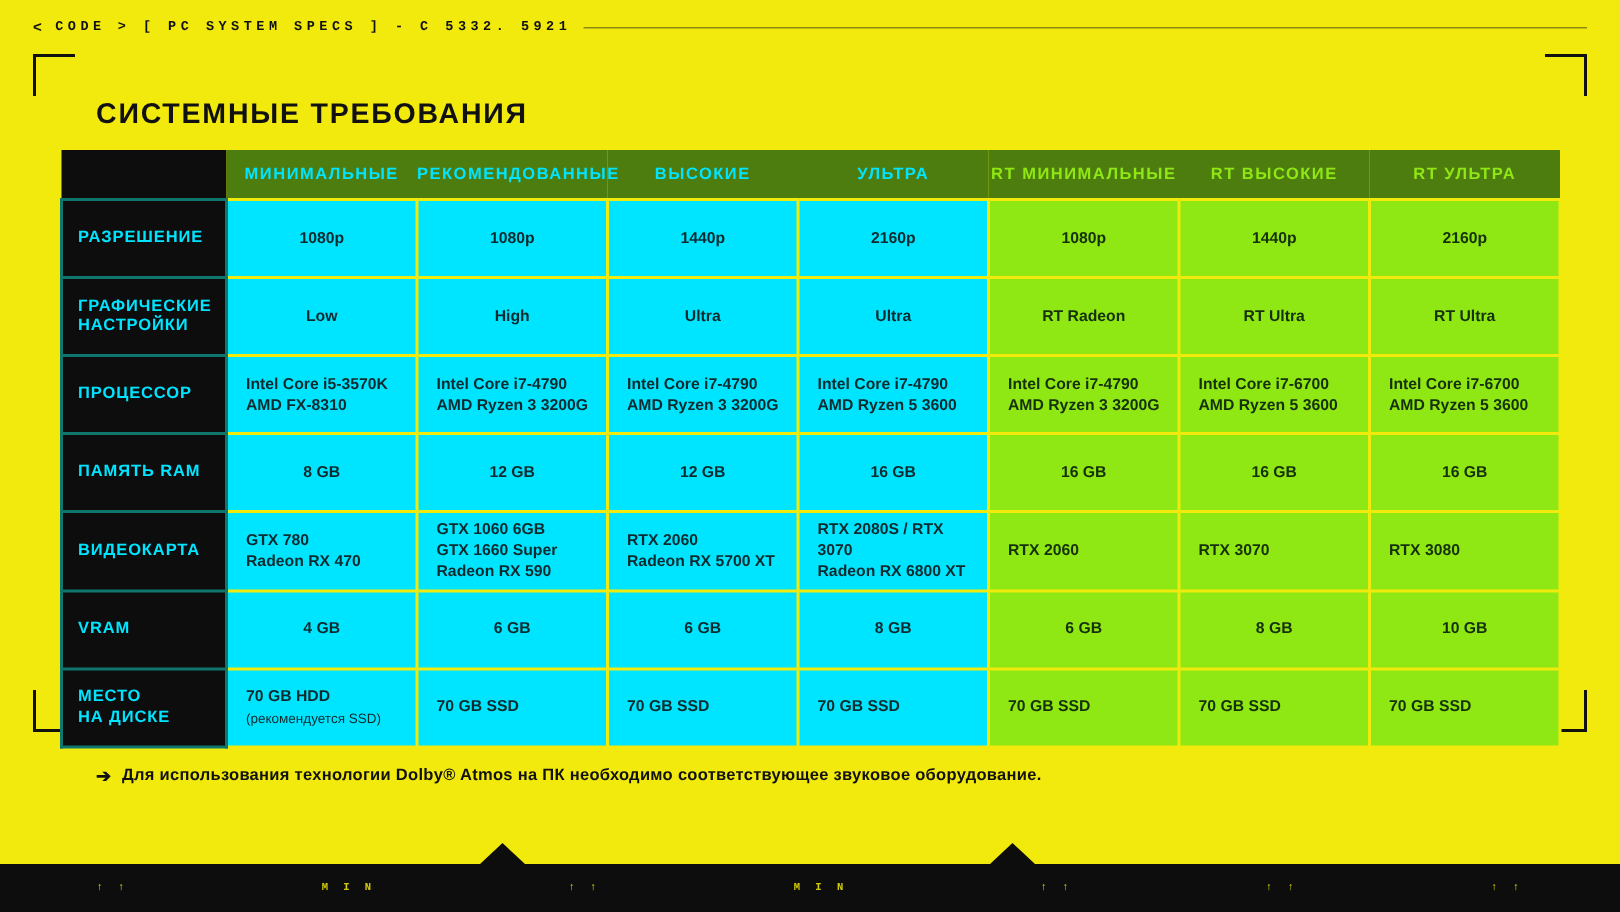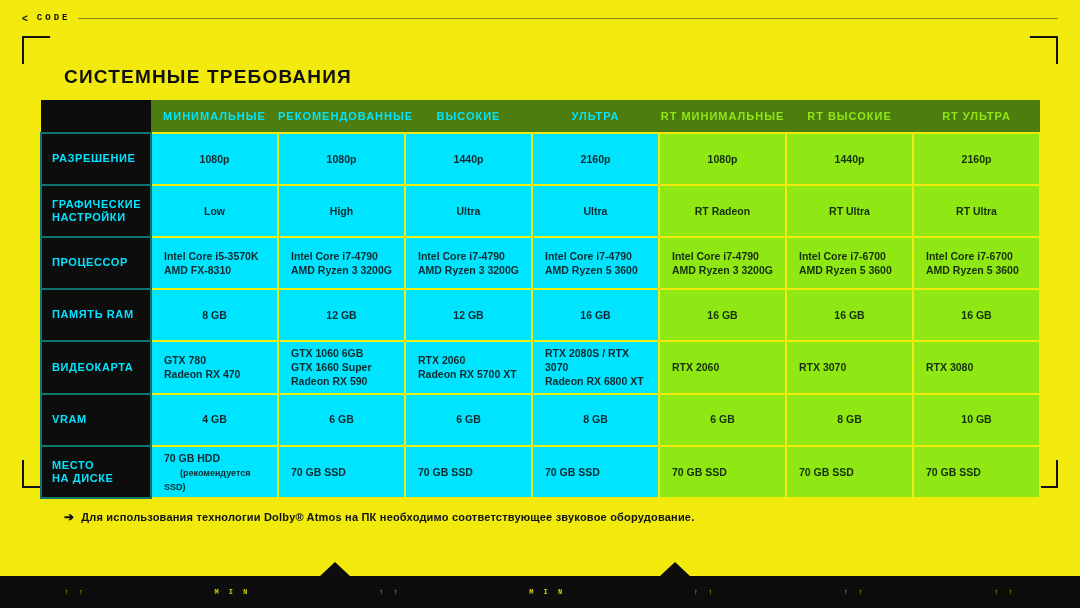--- a/index.html
+++ b/index.html
@@ -55,21 +55,21 @@
     padding:6px 0 6px 10px;vertical-align:middle;line-height:1.2;
     border:2px solid #0f766e;
   }
   td.cell{
     background:#00e5ff;color:#0d2b2f;
     font-size:10.5px;font-weight:bold;text-align:center;vertical-align:middle;
     height:42px;line-height:1.35;padding:4px 4px;
   }
   td.cell.left{text-align:left;padding-left:12px;}
   td.cell.rt{background:#8fe814;color:#16300a;}
-  td.cell small{font-size:9px;font-weight:bold;margin-left:16px;}
+  td.cell small{font-size:9px;font-weight:normal;}
 
   
   .note{
     position:absolute;top:510px;left:64px;right:40px;
     font-size:11px;font-weight:bold;color:#111;letter-spacing:.2px;
     display:flex;align-items:center;gap:7px;
   }
   .note .arrow{font-size:12px;font-weight:bold;}
   .bottom-shape{
     position:absolute;left:0;bottom:0;width:1080px;height:60px;
@@ -80,20 +80,21 @@
     color:#f2ea0d;font-size:7px;letter-spacing:3px;
     font-family:"Liberation Mono", monospace;font-weight:bold;opacity:.85;
   }
 </style>
 </head>
 <body>
 
 <div class="topbar">
   <span class="chev">&lt;</span>
   <span class="code">CODE</span>
+  <span class="code">&gt; [ PC SYSTEM SPECS ] - C 5332. 5921</span>
   <span class="rule"></span>
 </div>
 
 <div class="frame-corner fc-tl"></div>
 <div class="frame-corner fc-tr"></div>
 <div class="frame-corner fc-bl"></div>
 <div class="frame-corner fc-br"></div>
 
 <div class="title">СИСТЕМНЫЕ ТРЕБОВАНИЯ</div>
 

